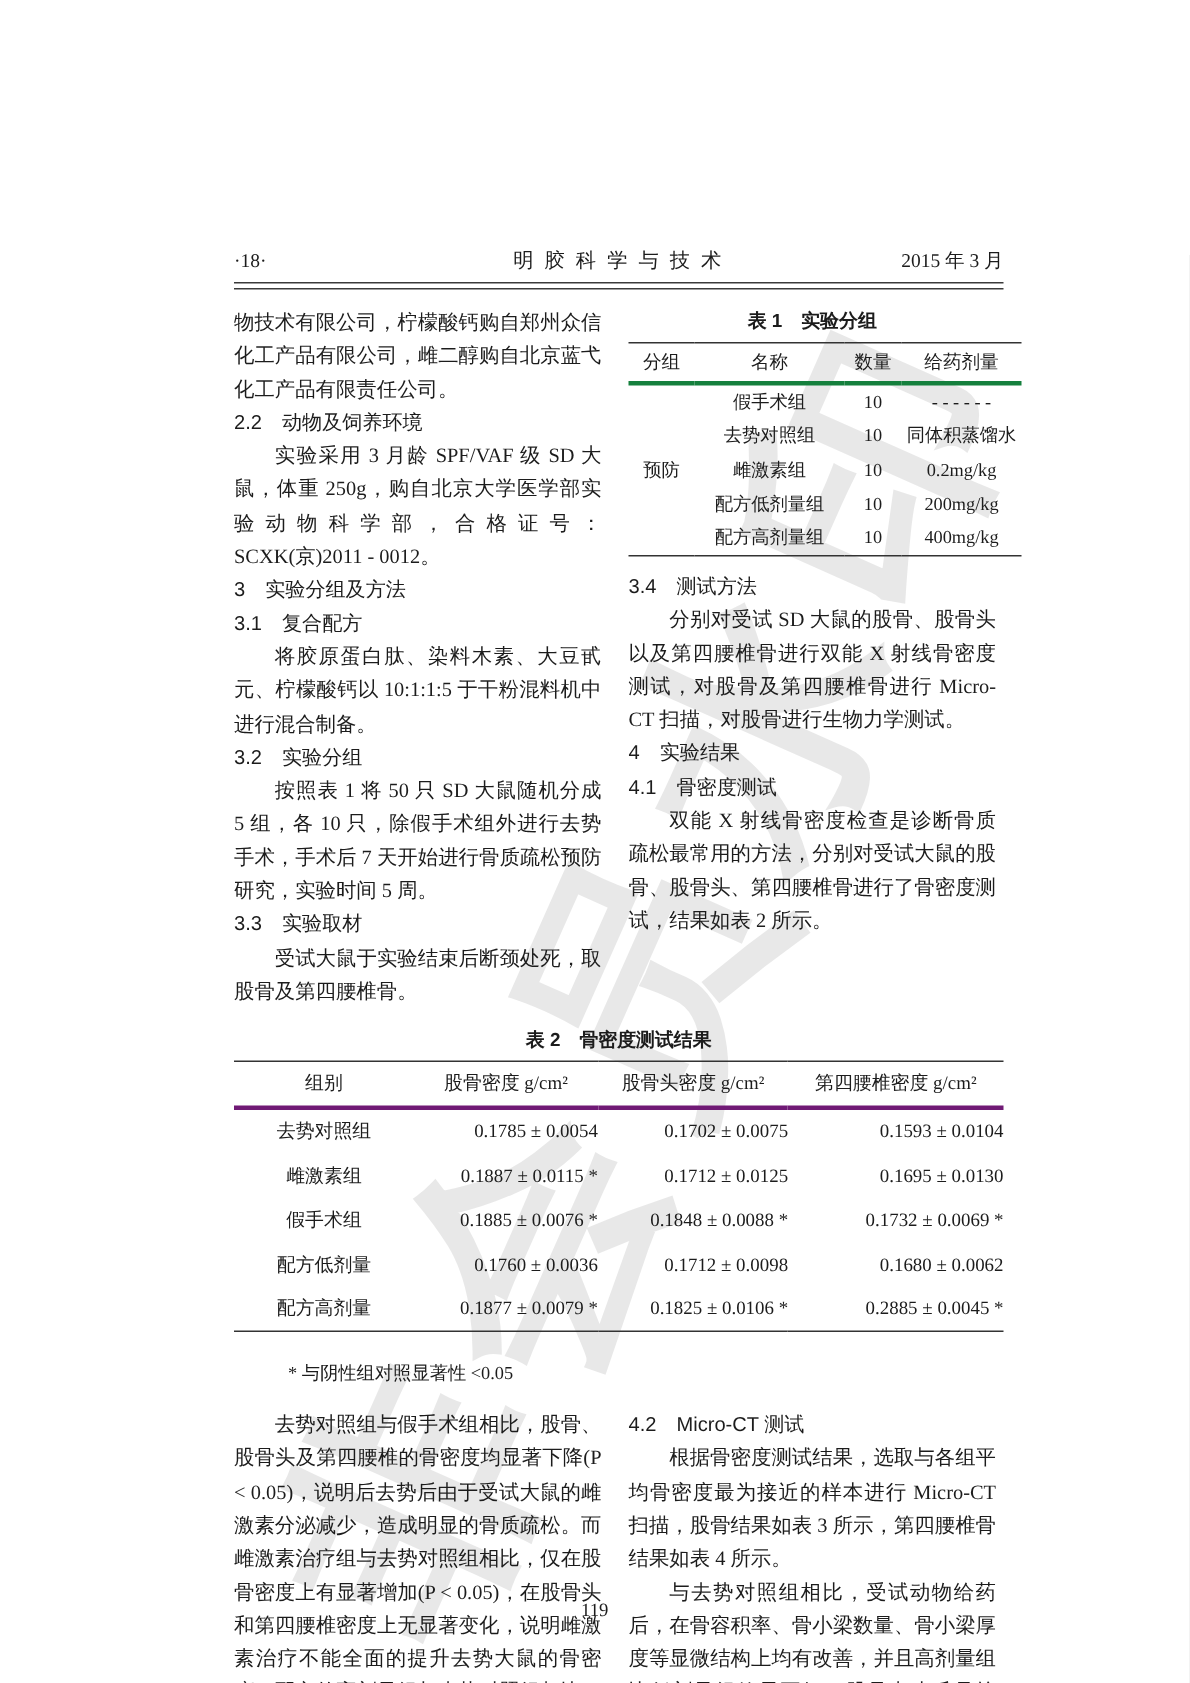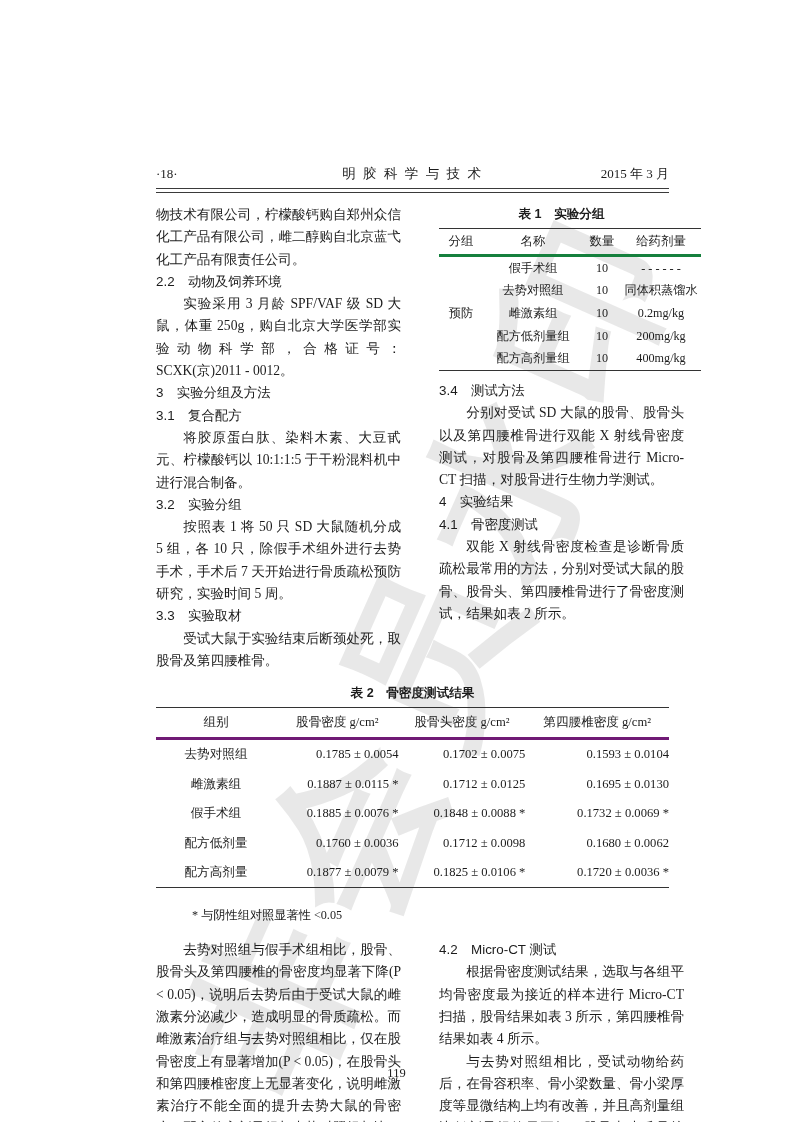--- a/index.html
+++ b/index.html
@@ -18,21 +18,21 @@
   }
   .content{position:absolute;left:156px;top:138px;width:513px;z-index:2;}
   .page-header{
     display:grid;grid-template-columns:1fr auto 1fr;align-items:baseline;
     font-size:13px;
   }
   .page-header .left{text-align:left;margin-top:28px;}
   .page-header .mid{text-align:center;letter-spacing:2px;font-size:13.5px;}
   .page-header .right{text-align:right;}
   .double-rule{margin-top:5px;height:3px;border-top:1px solid #3a3a3a;border-bottom:1px solid #3a3a3a;}
-  .cols{display:flex;gap:38px;margin-top:11px;}
+  .cols{display:flex;gap:18px;margin-top:11px;}
   .col{flex:0 0 245px;width:245px;}
   p.body{
     margin:0;font-size:13.6px;line-height:22.3px;text-align:justify;
     text-indent:2em;
   }
   p.body.noindent{text-indent:0;}
   .h{
     margin:0;font-family:"Liberation Sans","DejaVu Sans",sans-serif;
     font-weight:normal;font-size:13.4px;line-height:22.3px;text-align:left;
   }
@@ -171,21 +171,21 @@
           <tr>
             <td class="gname">配方低剂量</td>
             <td>0.1760 ± 0.0036</td>
             <td>0.1712 ± 0.0098</td>
             <td>0.1680 ± 0.0062</td>
           </tr>
           <tr>
             <td class="gname">配方高剂量</td>
             <td>0.1877 ± 0.0079 *</td>
             <td>0.1825 ± 0.0106 *</td>
-            <td>0.1720 ± 0.0036 *</td>
+            <td>0.2885 ± 0.0045 *</td>
           </tr>
         </tbody>
       </table>
       <div class="footnote">* 与阴性组对照显著性 &lt;0.05</div>
     </div>
 
     <div class="cols lower">
       <div class="col">
         <p class="body">去势对照组与假手术组相比，股骨、股骨头及第四腰椎的骨密度均显著下降(P &lt; 0.05)，说明后去势后由于受试大鼠的雌激素分泌减少，造成明显的骨质疏松。而雌激素治疗组与去势对照组相比，仅在股骨密度上有显著增加(P &lt; 0.05)，在股骨头和第四腰椎密度上无显著变化，说明雌激素治疗不能全面的提升去势大鼠的骨密度。配方的高剂量组与去势对照组相比，在三个测试部位均能显著提升骨密度(P &lt; 0.05)，其效果比雌激素治疗效果更加明显。</p>
       </div>

